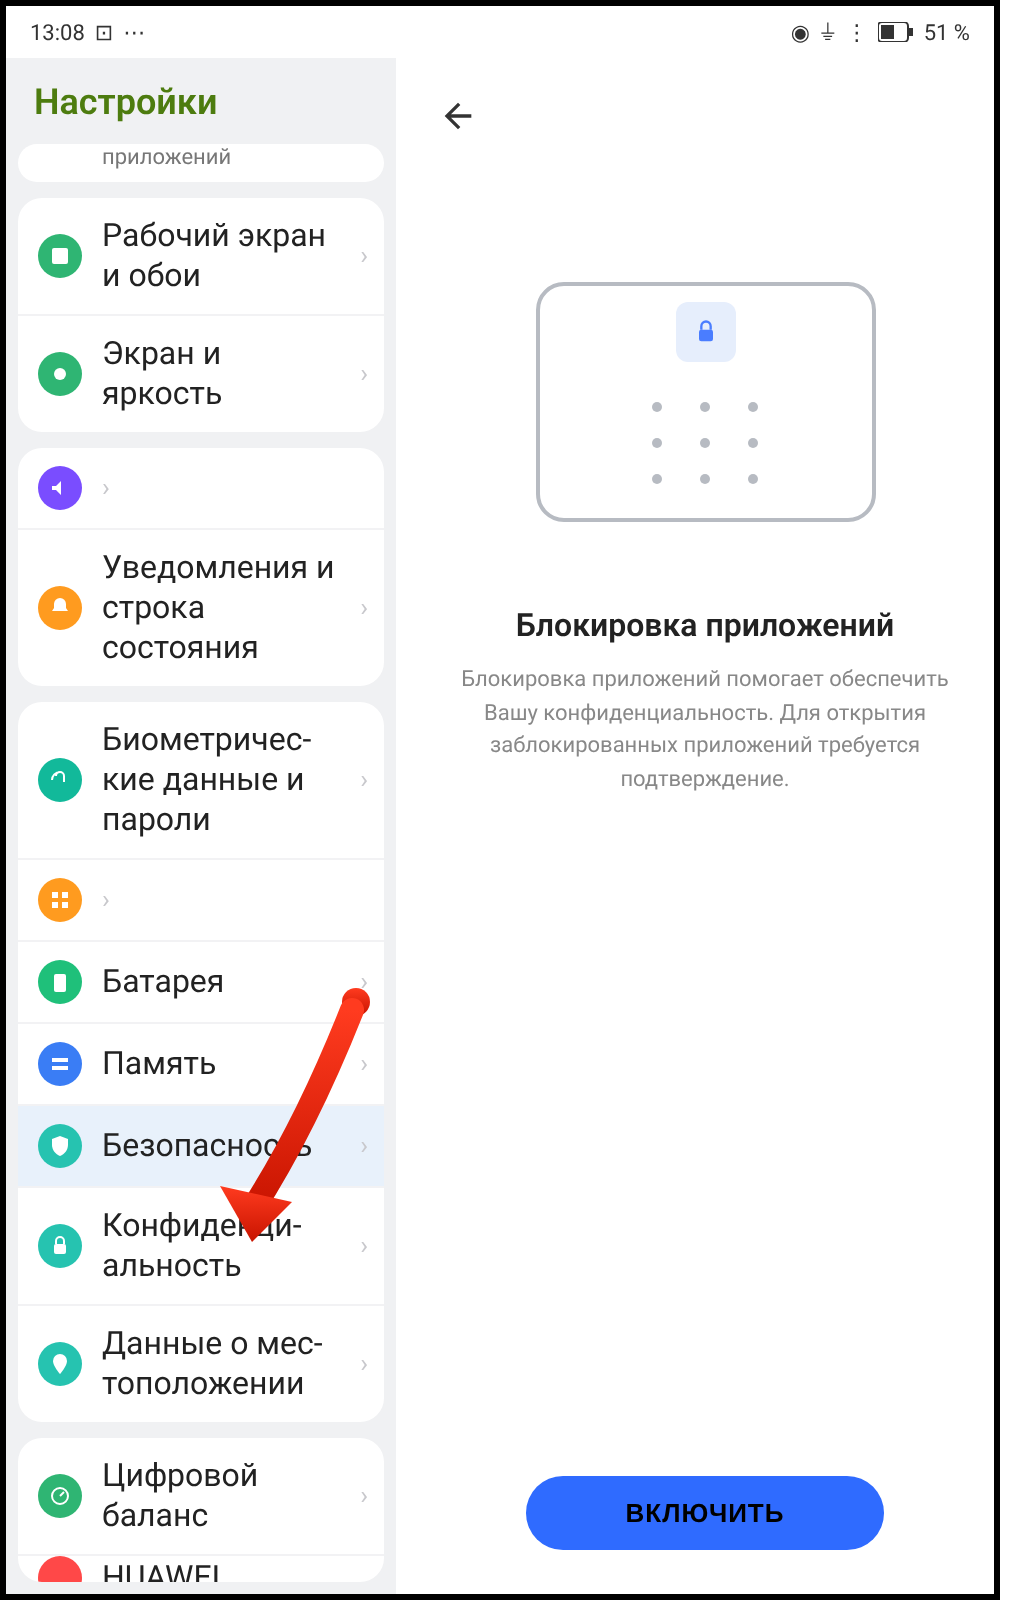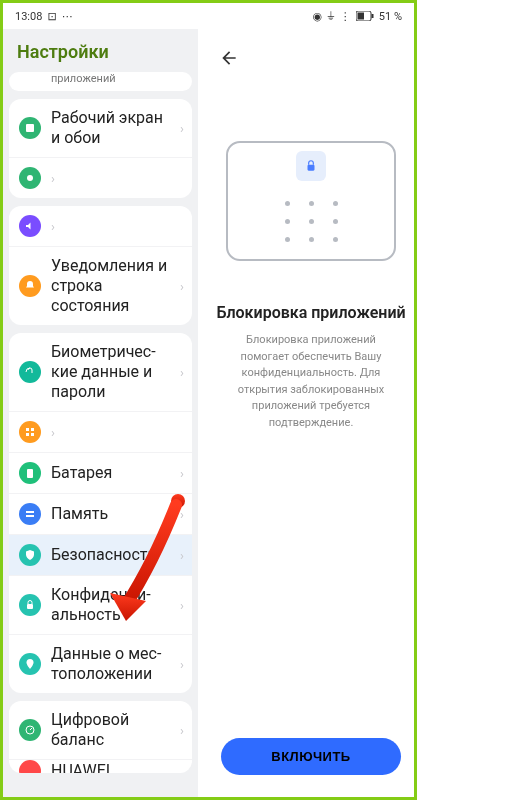--- a/index.html
+++ b/index.html
@@ -1,17 +1,17 @@
 <!DOCTYPE html>
 <html><head>
 <meta charset="utf-8">
 <style>
   * { box-sizing: border-box; margin: 0; padding: 0; }
   body { font-family: -apple-system, "Segoe UI", Roboto, Arial, sans-serif; background: #fff; }
-  .frame { width: 417px; height: 800px; border: 3px solid #84cc16; position: relative; overflow: hidden; background: #f5f5f7; }
+  .frame { width: 500px; height: 800px; border: 3px solid #000000; position: relative; overflow: hidden; background: #f5f5f7; }
   .statusbar { height: 26px; background: #fff; display: flex; align-items: center; justify-content: space-between; padding: 0 12px; font-size: 11px; color: #333; }
   .statusbar .left, .statusbar .right { display: flex; align-items: center; gap: 5px; }
   .content { display: flex; height: calc(100% - 26px); }
   .sidebar { width: 195px; background: #f0f1f3; overflow-y: hidden; padding: 6px 6px 0 6px; }
   .sidebar h1 { font-size: 18px; font-weight: 600; color: #4d7c0f; padding: 6px 8px 10px 8px; }
   .group { background: #fff; border-radius: 12px; margin-bottom: 8px; overflow: hidden; }
   .item { display: flex; align-items: center; padding: 9px 8px 9px 10px; gap: 10px; position: relative; }
   .item + .item { border-top: 1px solid #f2f2f4; }
   .item.selected { background: #e8f1fb; }
   .icon { width: 22px; height: 22px; border-radius: 50%; flex: 0 0 22px; display: flex; align-items: center; justify-content: center; }
@@ -73,20 +73,21 @@
             </span>
           <span class="label">Рабочий экран и обои</span>
           <span class="chev">›</span>
         </div>
         <div class="item">
           <span class="icon" style="background:#2fb573">
               <svg viewBox="0 0 24 24">
                 <circle cx="12" cy="12" r="6"></circle>
               </svg>
             </span>
+          <span class="label">Экран и яркость</span>
           <span class="chev">›</span>
         </div>
       </div>
 
       <div class="group">
         <div class="item">
           <span class="icon" style="background:#7a4dff">
               <svg viewBox="0 0 24 24">
                 <path d="M4 10v4h4l5 5V5l-5 5H4z"></path>
               </svg>

